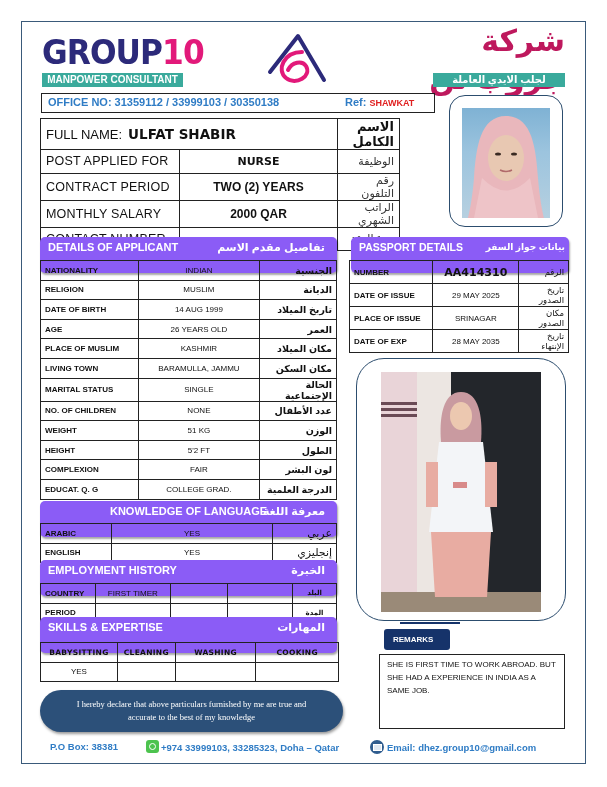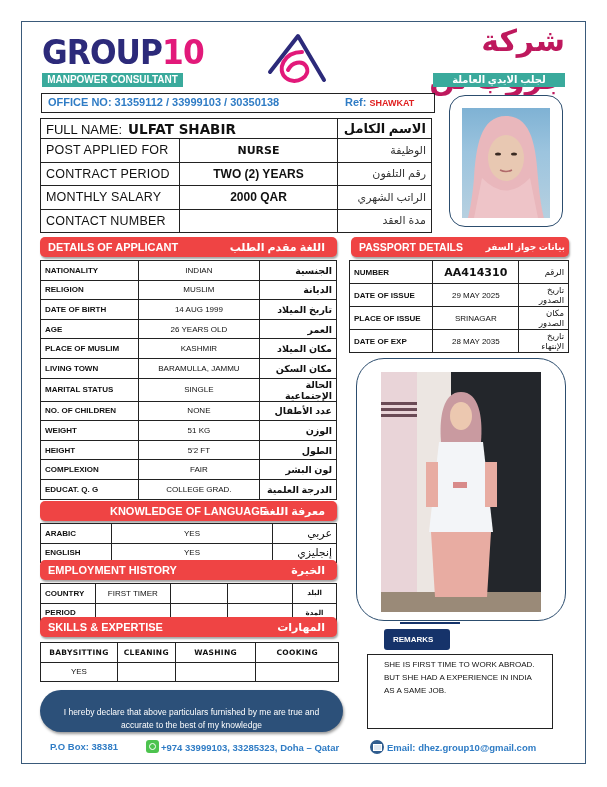--- a/index.html
+++ b/index.html
@@ -13,54 +13,54 @@
   .logo-g10 .num { color: #e2197a; }
   .teal-bar { background: #3aaa9c; color: #fff; font-weight: bold; font-size: 10px; text-align: center; line-height: 14px; }
   .logo-ar { left: 405px; top: 22px; width: 160px; text-align: right; font-size: 30px; font-weight: bold; color: #be185d; direction: rtl; line-height: 38px; }
 
   
   .office { left: 41px; top: 93px; width: 394px; height: 20px; border: 1.5px solid #222; font-size: 11px; font-weight: bold; color: #2f7cc5; line-height: 17px; padding-left: 6px; }
   .office .ref { position: absolute; left: 303px; top: 0; color: #2f7cc5; }
   .office .ref .refv { color: #e02020; font-size: 9px; }
 
   
-  .nt { border-collapse: collapse; position: absolute; left: 40px; top: 118px; width: 392px; }
+  .nt { border-collapse: collapse; position: absolute; left: 40px; top: 118px; width: 360px; }
   .nt td { border: 1px solid #222; font-size: 12.5px; height: 23.5px; padding: 0 5px; }
   .nt .lab { width: 139px; letter-spacing: 0.2px; }
   .nt .val { text-align: center; font-weight: bold; width: 158px; font-size: 12px; }
   .nt .ar { text-align: right; font-size: 11px; direction: rtl; color: #333; }
   .nt .fullname { font-size: 13px; height: 20px; border: 1.5px solid #222; }
   .nt .fullname b { font-family: "DejaVu Sans", sans-serif; font-size: 13.5px; margin-left: 6px; }
 
   
   .photo-frame { border: 1.5px solid #2c4d6e; border-radius: 16px; background: #fff; }
   .photo1 { left: 449px; top: 95px; width: 114px; height: 132px; }
   .photo1 .img { position: absolute; left: 12px; top: 12px; width: 88px; height: 110px;
     background: linear-gradient(180deg, #7fb2d4 0%, #9cc4de 40%, #b6d0e0 100%); overflow: hidden; }
   .photo2 { left: 356px; top: 358px; width: 210px; height: 263px; border-radius: 28px; }
   .photo2 .img { position: absolute; left: 24px; top: 13px; width: 160px; height: 240px; overflow: hidden;
     background: linear-gradient(90deg, #e8d5d8 0%, #f0e4e6 30%, #2a2c30 45%, #1c1e22 100%); }
 
   
-  .sec { background: #ef4444; color: #fff; font-weight: bold; border-radius: 5px; box-shadow: 1px 2px 2px rgba(0,0,0,0.35); height: 20px; line-height: 20px; font-size: 11px; padding: 0 8px; }
+  .sec { background: #8b5cf6; color: #fff; font-weight: bold; border-radius: 5px; box-shadow: 1px 2px 2px rgba(0,0,0,0.35); height: 36px; line-height: 20px; font-size: 11px; padding: 0 8px; }
   .sec .ar { position: absolute; right: 12px; top: 0; direction: rtl; font-size: 11px; }
 
   
   table.dt { border-collapse: collapse; position: absolute; }
   table.dt td { border: 1px solid #222; font-size: 8px; padding: 0 4px; height: 19.6px; }
   table.dt td.k { font-weight: bold; }
   table.dt td.v { text-align: center; }
   table.dt td.a { text-align: right; direction: rtl; font-weight: bold; font-size: 9.5px; }
 
   .sk td.h { font-weight: bold; text-align: center; font-family: "DejaVu Sans", sans-serif; font-size: 7.5px !important; letter-spacing: 0.3px; }
 
   .remarks-tag { left: 384px; top: 629px; width: 66px; height: 21px; background: #16336a; color: #fff; font-weight: bold; font-size: 8px; line-height: 21px; padding-left: 9px; border-radius: 3px; }
-  .remarks-box { left: 367px; top: 654px; width: 186px; height: 75px; border: 1.5px solid #222; padding: 3px 16px; font-size: 8px; line-height: 13px; }
-
-  .declare { left: 40px; top: 690px; width: 303px; height: 42px; background: #2c5079; border-radius: 21px; color: #fff; font-size: 8.5px; text-align: center; padding-top: 16px; line-height: 13px; box-shadow: 1px 2px 3px rgba(0,0,0,0.4); }
+  .remarks-box { left: 379px; top: 654px; width: 186px; height: 75px; border: 1.5px solid #222; padding: 3px 7px; font-size: 8px; line-height: 13px; }
+
+  .declare { left: 40px; top: 690px; width: 303px; height: 42px; background: #2c5079; border-radius: 21px; color: #fff; font-size: 8.5px; text-align: center; padding-top: 8px; line-height: 13px; box-shadow: 1px 2px 3px rgba(0,0,0,0.4); font-family: Liberation Serif, serif; }
 
   .footer { top: 740px; font-size: 9.5px; font-weight: bold; color: #2f7cc5; line-height: 14px; }
   .wa { display: inline-block; width: 13px; height: 13px; background: #4cc34e; border-radius: 3px; vertical-align: -2px; position: relative; margin-right: 2px; }
   .wa::after { content: ""; position: absolute; left: 3px; top: 3px; width: 5px; height: 5px; border: 1px solid #fff; border-radius: 50%; }
   .em { display: inline-block; width: 14px; height: 14px; background: #2f5c8e; border-radius: 50%; vertical-align: -3px; position: relative; margin-right: 3px; }
   .em::after { content: ""; position: absolute; left: 3px; top: 4px; width: 7px; height: 5px; border: 1px solid #fff; background: #dfe8f2; }
 </style>
 </head>
 <body>
 
@@ -120,21 +120,21 @@
       <ellipse cx="44" cy="50" rx="18" ry="23" fill="#e8c8b2"></ellipse>
       <ellipse cx="36" cy="46" rx="3" ry="1.6" fill="#3a2a22"></ellipse>
       <ellipse cx="52" cy="46" rx="3" ry="1.6" fill="#3a2a22"></ellipse>
       <path d="M38 62 Q44 65 50 62" stroke="#b06a6a" stroke-width="1.5" fill="none"></path>
       <path d="M20 70 Q44 95 68 70 L76 110 L12 110Z" fill="#eec4c8"></path>
     </svg>
   </div>
 </div>
 
 <div class="abs sec" style="left:40px;top:237px;width:297px;">
-  <span>DETAILS OF APPLICANT</span><span class="ar">اللغة مقدم الطلب</span>
+  <span>DETAILS OF APPLICANT</span><span class="ar">تفاصيل مقدم الاسم</span>
 </div>
 <table class="dt" style="left:40px;top:260px;width:297px;">
   <colgroup>
       <col style="width:98px">
       <col style="width:122px">
       <col style="width:77px">
     </colgroup>
   <tbody>
       <tr>
         <td class="k">NATIONALITY</td>

